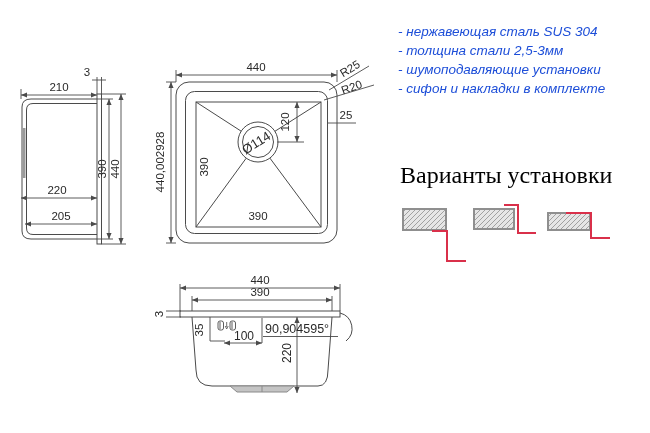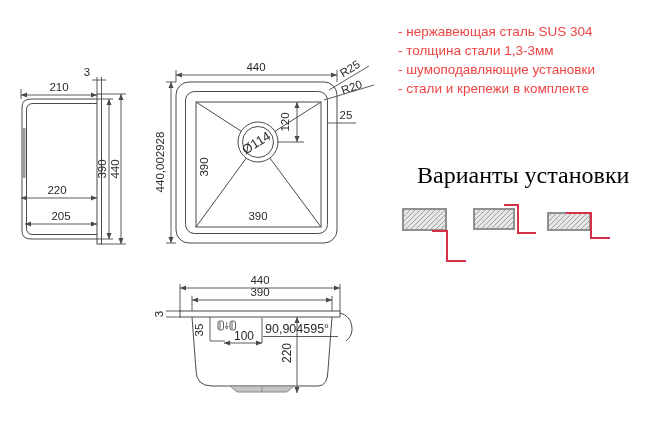--- a/index.html
+++ b/index.html
@@ -1,21 +1,21 @@
 <!DOCTYPE html>
 <html><head>
 <meta charset="utf-8">
 <style>
   html,body{margin:0;padding:0;background:#ffffff;}
   .canvas{position:relative;width:650px;height:433px;background:#ffffff;overflow:hidden;
           font-family:"Liberation Sans", sans-serif;}
   .drawing-svg{position:absolute;left:0;top:0;}
-  .specs{position:absolute;left:398px;top:22px;font-size:13.5px;line-height:19px;color:#ef4444;}
+  .specs{position:absolute;left:398px;top:22px;font-size:13.5px;line-height:19px;color:#1d4ed8;font-style:italic;}
   .specs div{white-space:nowrap;}
-  .install-heading{position:absolute;left:417px;top:162px;font-size:24px;color:#000;
+  .install-heading{position:absolute;left:400px;top:162px;font-size:24px;color:#000;
                    font-family:"Liberation Serif", serif;white-space:nowrap;}
   svg text{font-family:"Liberation Sans", sans-serif;fill:#2a2a2a;}
 </style>
 </head>
 <body>
 
 <div class="canvas">
 
   <svg class="drawing-svg" width="650" height="433" viewBox="0 0 650 433">
     <defs>
@@ -151,20 +151,20 @@
       </g>
       <g>
         <rect x="548" y="213" width="42" height="17" fill="url(#hatch)" stroke="#8f8f8f" stroke-width="2"></rect>
         <path d="M566,213 H591 V238 H610" fill="none" stroke="#d9304a" stroke-width="2"></path>
       </g>
     </g>
   </svg>
 
   <div class="specs">
     <div>- нержавеющая сталь SUS 304</div>
-    <div>- толщина стали 1,3-3мм</div>
+    <div>- толщина стали 2,5-3мм</div>
     <div>- шумоподавляющие установки</div>
-    <div>- стали и крепежи в комплекте</div>
+    <div>- сифон и накладки в комплекте</div>
   </div>
 
   <div class="install-heading">Варианты установки</div>
 
 </div>
 
 </body></html>

